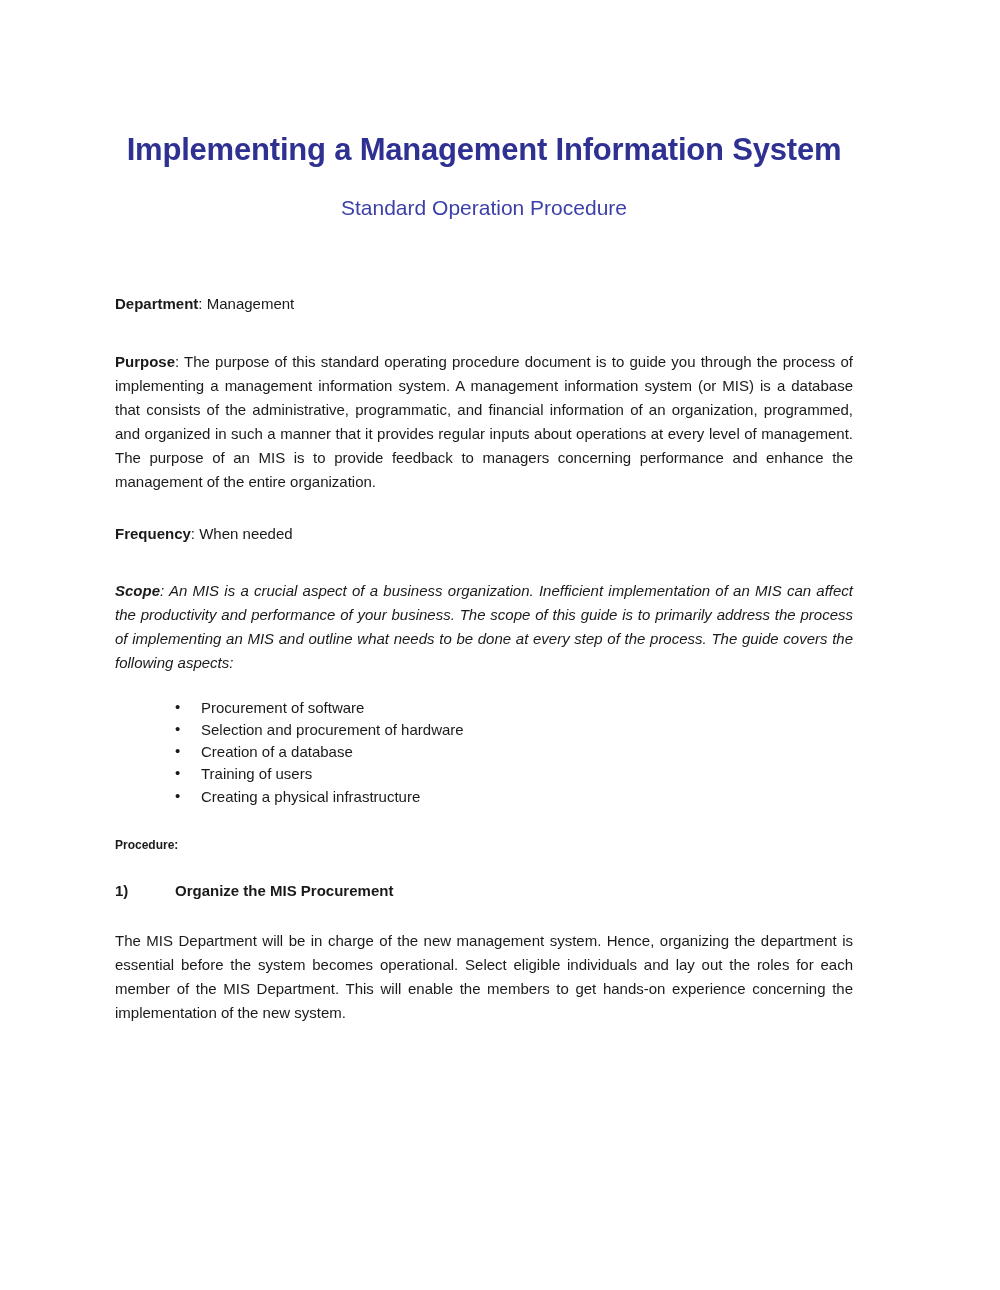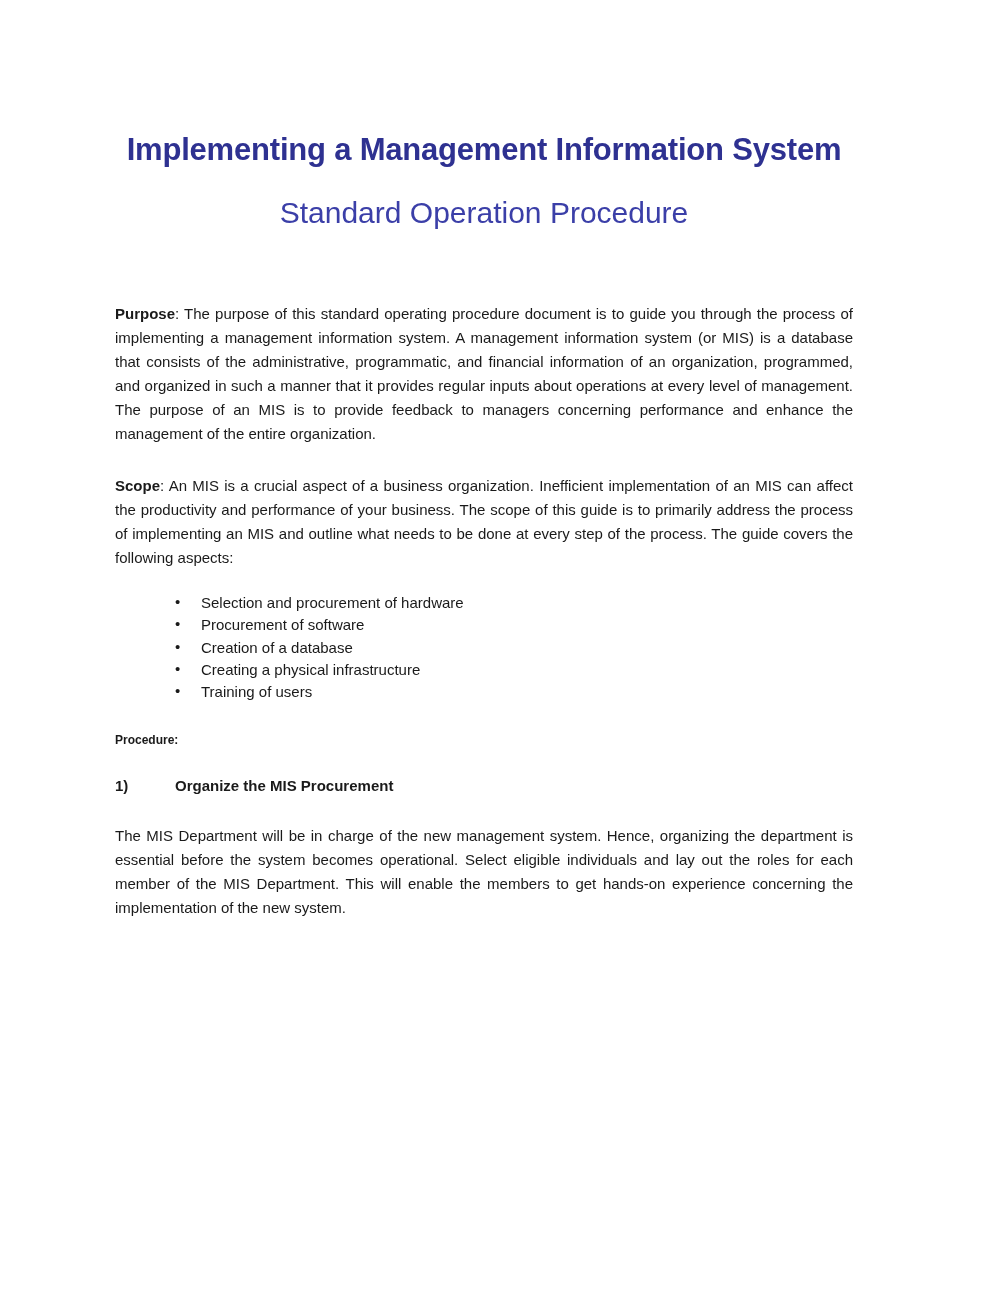--- a/index.html
+++ b/index.html
@@ -24,21 +24,21 @@
   .doc-title {
     font-size: 31px;
     font-weight: bold;
     color: #2e3191;
     text-align: center;
     line-height: 1.3;
     margin: 0 0 26px 0;
     letter-spacing: -0.2px;
   }
   .doc-subtitle {
-    font-size: 30px;
+    font-size: 21px;
     color: #3b3fa8;
     text-align: center;
     margin: 0 0 72px 0;
     font-weight: normal;
   }
   .field-line {
     font-size: 15px;
     line-height: 1.55;
     margin: 0 0 34px 0;
   }
@@ -49,20 +49,21 @@
     font-size: 15px;
     line-height: 1.6;
     text-align: justify;
     margin: 0 0 28px 0;
   }
   .para .lbl {
     font-weight: bold;
   }
   .para-tight {
     margin-bottom: 22px;
+    font-style: italic;
   }
   ul.bullets {
     margin: 6px 0 30px 0;
     padding: 0 0 0 60px;
     list-style: none;
   }
   ul.bullets li {
     font-size: 15px;
     line-height: 1.48;
     position: relative;
@@ -95,36 +96,42 @@
 </style>
 </head>
 <body>
 
 <div class="page">
 
   <h1 class="doc-title">Implementing a Management Information System</h1>
 
   <h2 class="doc-subtitle">Standard Operation Procedure</h2>
 
+  <p class="field-line">
+    <span class="lbl">Department</span><span>: </span><span>Management</span>
+  </p>
 
   <p class="para">
     <span class="lbl">Purpose</span><span>: </span><span>The purpose of this standard operating procedure document is to guide you through the process of implementing a management information system. A management information system (or MIS) is a database that consists of the administrative, programmatic, and financial information of an organization, programmed, and organized in such a manner that it provides regular inputs about operations at every level of management. The purpose of an MIS is to provide feedback to managers concerning performance and enhance the management of the entire organization.</span>
   </p>
 
+  <p class="field-line">
+    <span class="lbl">Frequency</span><span>: </span><span>When needed</span>
+  </p>
 
   <p class="para para-tight">
     <span class="lbl">Scope</span><span>: </span><span>An MIS is a crucial aspect of a business organization. Inefficient implementation of an MIS can affect the productivity and performance of your business. The scope of this guide is to primarily address the process of implementing an MIS and outline what needs to be done at every step of the process. The guide covers the following aspects:</span>
   </p>
 
   <ul class="bullets">
+    <li><span>Procurement of software</span></li>
     <li><span>Selection and procurement of hardware</span></li>
-    <li><span>Procurement of software</span></li>
     <li><span>Creation of a database</span></li>
+    <li><span>Training of users</span></li>
     <li><span>Creating a physical infrastructure</span></li>
-    <li><span>Training of users</span></li>
   </ul>
 
   <p class="section-label">Procedure:</p>
 
   <div class="step-heading">
     <span class="num">1)</span>
     <span>Organize the MIS Procurement</span>
   </div>
 
   <p class="para">The MIS Department will be in charge of the new management system. Hence, organizing the department is essential before the system becomes operational. Select eligible individuals and lay out the roles for each member of the MIS Department. This will enable the members to get hands-on experience concerning the implementation of the new system.</p>

